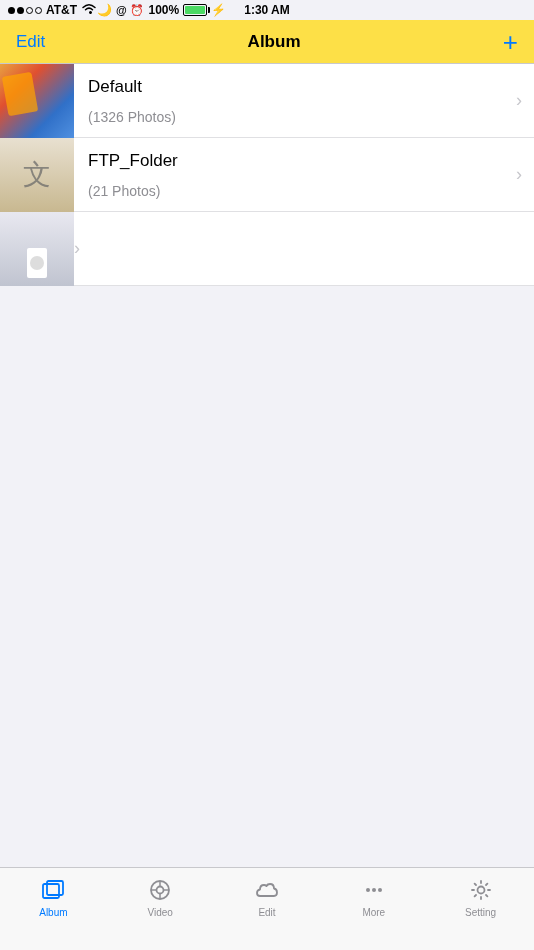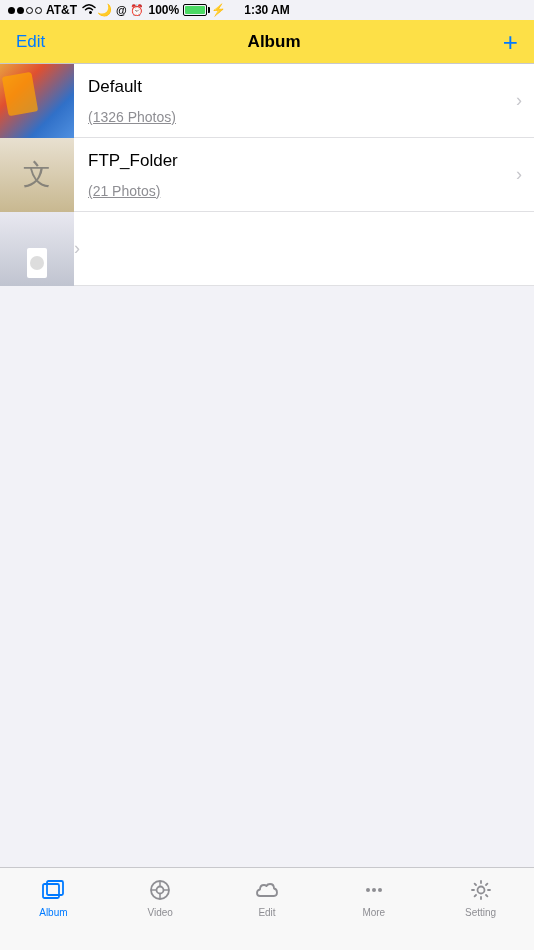--- a/index.html
+++ b/index.html
@@ -228,21 +228,20 @@
     }
     .album-name {
       font-size: 17px;
       color: #000;
       font-weight: 400;
     }
     .album-count {
       font-size: 14px;
       color: #8e8e93;
       margin-top: 12px;
-      text-decoration: underline;
     }
     .chevron {
       color: #c7c7cc;
       font-size: 18px;
       font-weight: 300;
     }
 
     
     .content-area {
       flex: 1;

